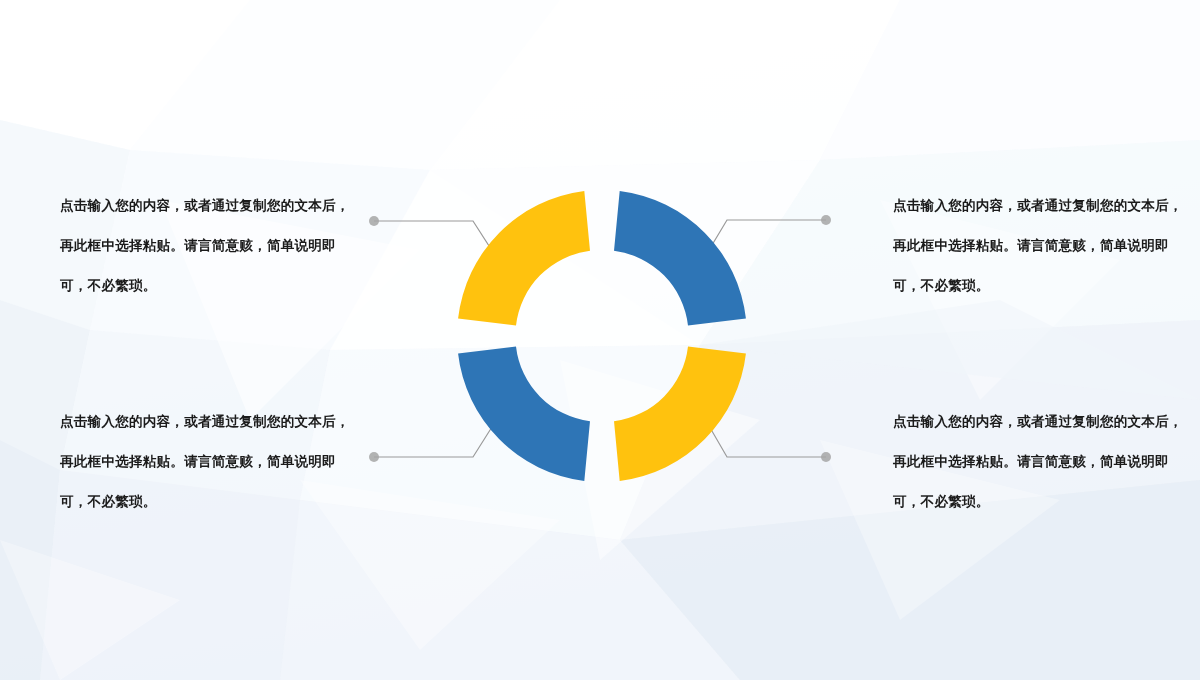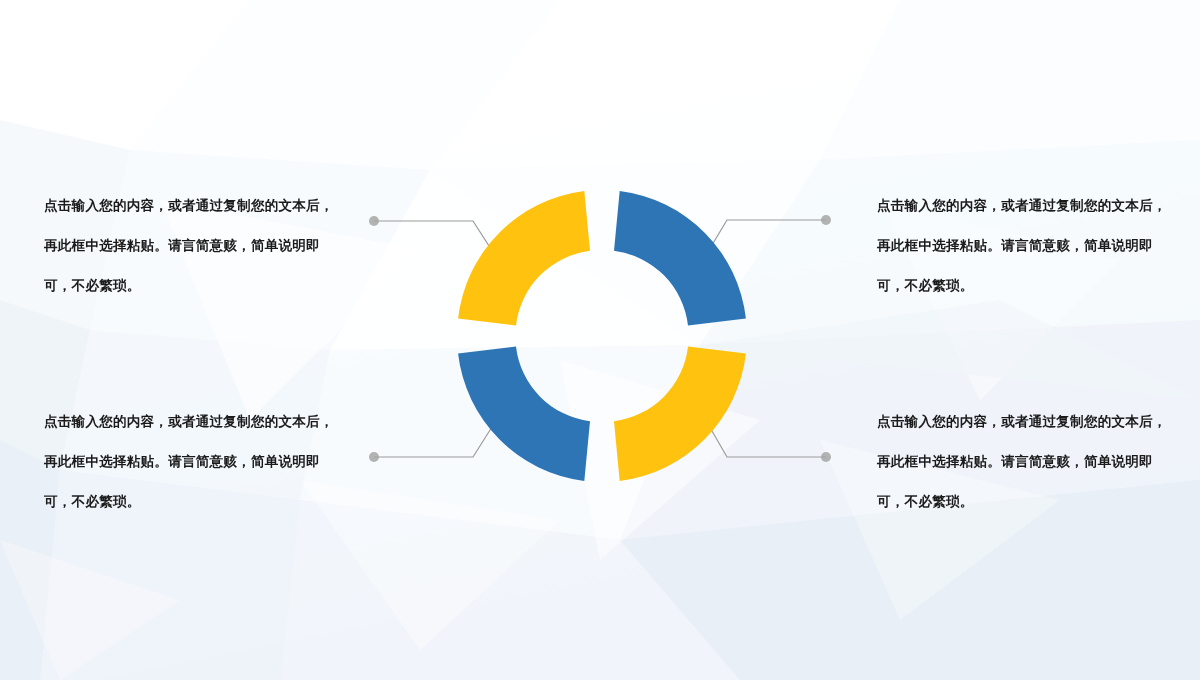--- a/index.html
+++ b/index.html
@@ -37,20 +37,21 @@
   
   .text-block {
     position: absolute;
     color: #1b1b1b;
     font-weight: bold;
     font-size: 13.6px;
     line-height: 40px;
     letter-spacing: 0.2px;
     white-space: pre-line;
     font-family: "Liberation Sans", "DejaVu Sans", sans-serif;
+    margin-left: 16px;
   }
   .tb-left  { text-align: left; }
   .tb-right { text-align: left; }
 
   #text-top-left     { left: 44px;  top: 186px; width: 290px; }
   #text-top-right    { left: 877px; top: 186px; width: 292px; }
   #text-bottom-left  { left: 44px;  top: 402px; width: 290px; }
   #text-bottom-right { left: 877px; top: 402px; width: 292px; }
 </style>
 </head>

